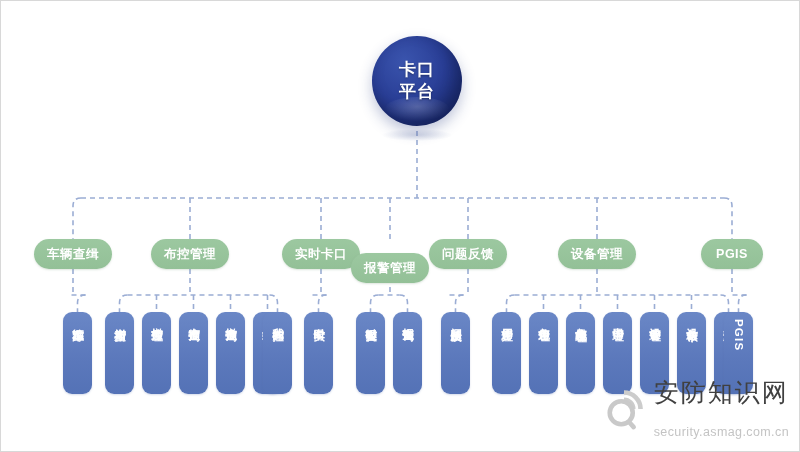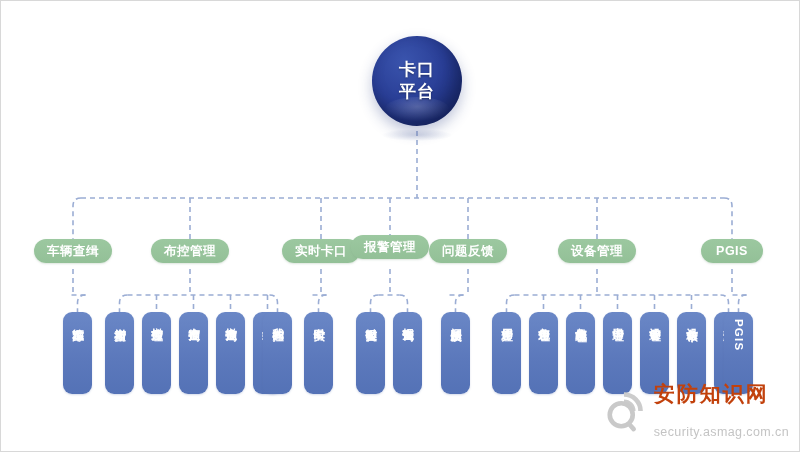--- a/index.html
+++ b/index.html
@@ -78,21 +78,21 @@
     width: 70px;
     height: 12px;
     border-radius: 50%;
     background: radial-gradient(ellipse at 50% 50%, rgba(120,135,180,0.30) 0%, rgba(255,255,255,0) 72%);
     z-index: 1;
   }
 
   
   .cat-node {
     position: absolute;
-    height: 24px;
+    height: 30px;
     border-radius: 15px;
     background: linear-gradient(180deg, #9cc8a0 0%, #93c097 100%);
     color: #ffffff;
     font-size: 12.5px;
     font-weight: bold;
     letter-spacing: 0.5px;
     display: flex;
     align-items: center;
     justify-content: center;
     z-index: 3;
@@ -145,23 +145,23 @@
     height: 46px;
     margin-right: 7px;
     flex: 0 0 auto;
   }
   .wm-text {
     display: flex;
     flex-direction: column;
     justify-content: center;
   }
   .wm-cn {
-    font-size: 21px;
-    font-weight: bold;
-    color: #c2410c;
+    font-size: 25px;
+    font-weight: normal;
+    color: #404040;
     letter-spacing: 2px;
     line-height: 1.05;
   }
   .wm-url {
     font-size: 12.5px;
     color: #c4c4c4;
     letter-spacing: 0.4px;
     margin-top: 20px;
   }
 </style>
@@ -249,21 +249,21 @@
       </div>
       <div class="leaf-node" style="left: 262px; top: 311px; height: 82px;">
         <span class="leaf-label">我的布控</span>
       </div>
       <div class="cat-node" style="left: 281px; top: 238px; width: 78px;">
         <span>实时卡口</span>
       </div>
       <div class="leaf-node" style="left: 303px; top: 311px; height: 82px;">
         <span class="leaf-label">实时卡口</span>
       </div>
-      <div class="cat-node" style="left: 350px; top: 234px; width: 78px;">
+      <div class="cat-node" style="left: 350px; top: 252px; width: 78px;">
         <span>报警管理</span>
       </div>
       <div class="leaf-node" style="left: 355px; top: 311px; height: 82px;">
         <span class="leaf-label">实时报警</span>
       </div>
       <div class="leaf-node" style="left: 392px; top: 311px; height: 82px;">
         <span class="leaf-label">报警查询</span>
       </div>
       <div class="cat-node" style="left: 428px; top: 238px; width: 78px;">
         <span>问题反馈</span>

